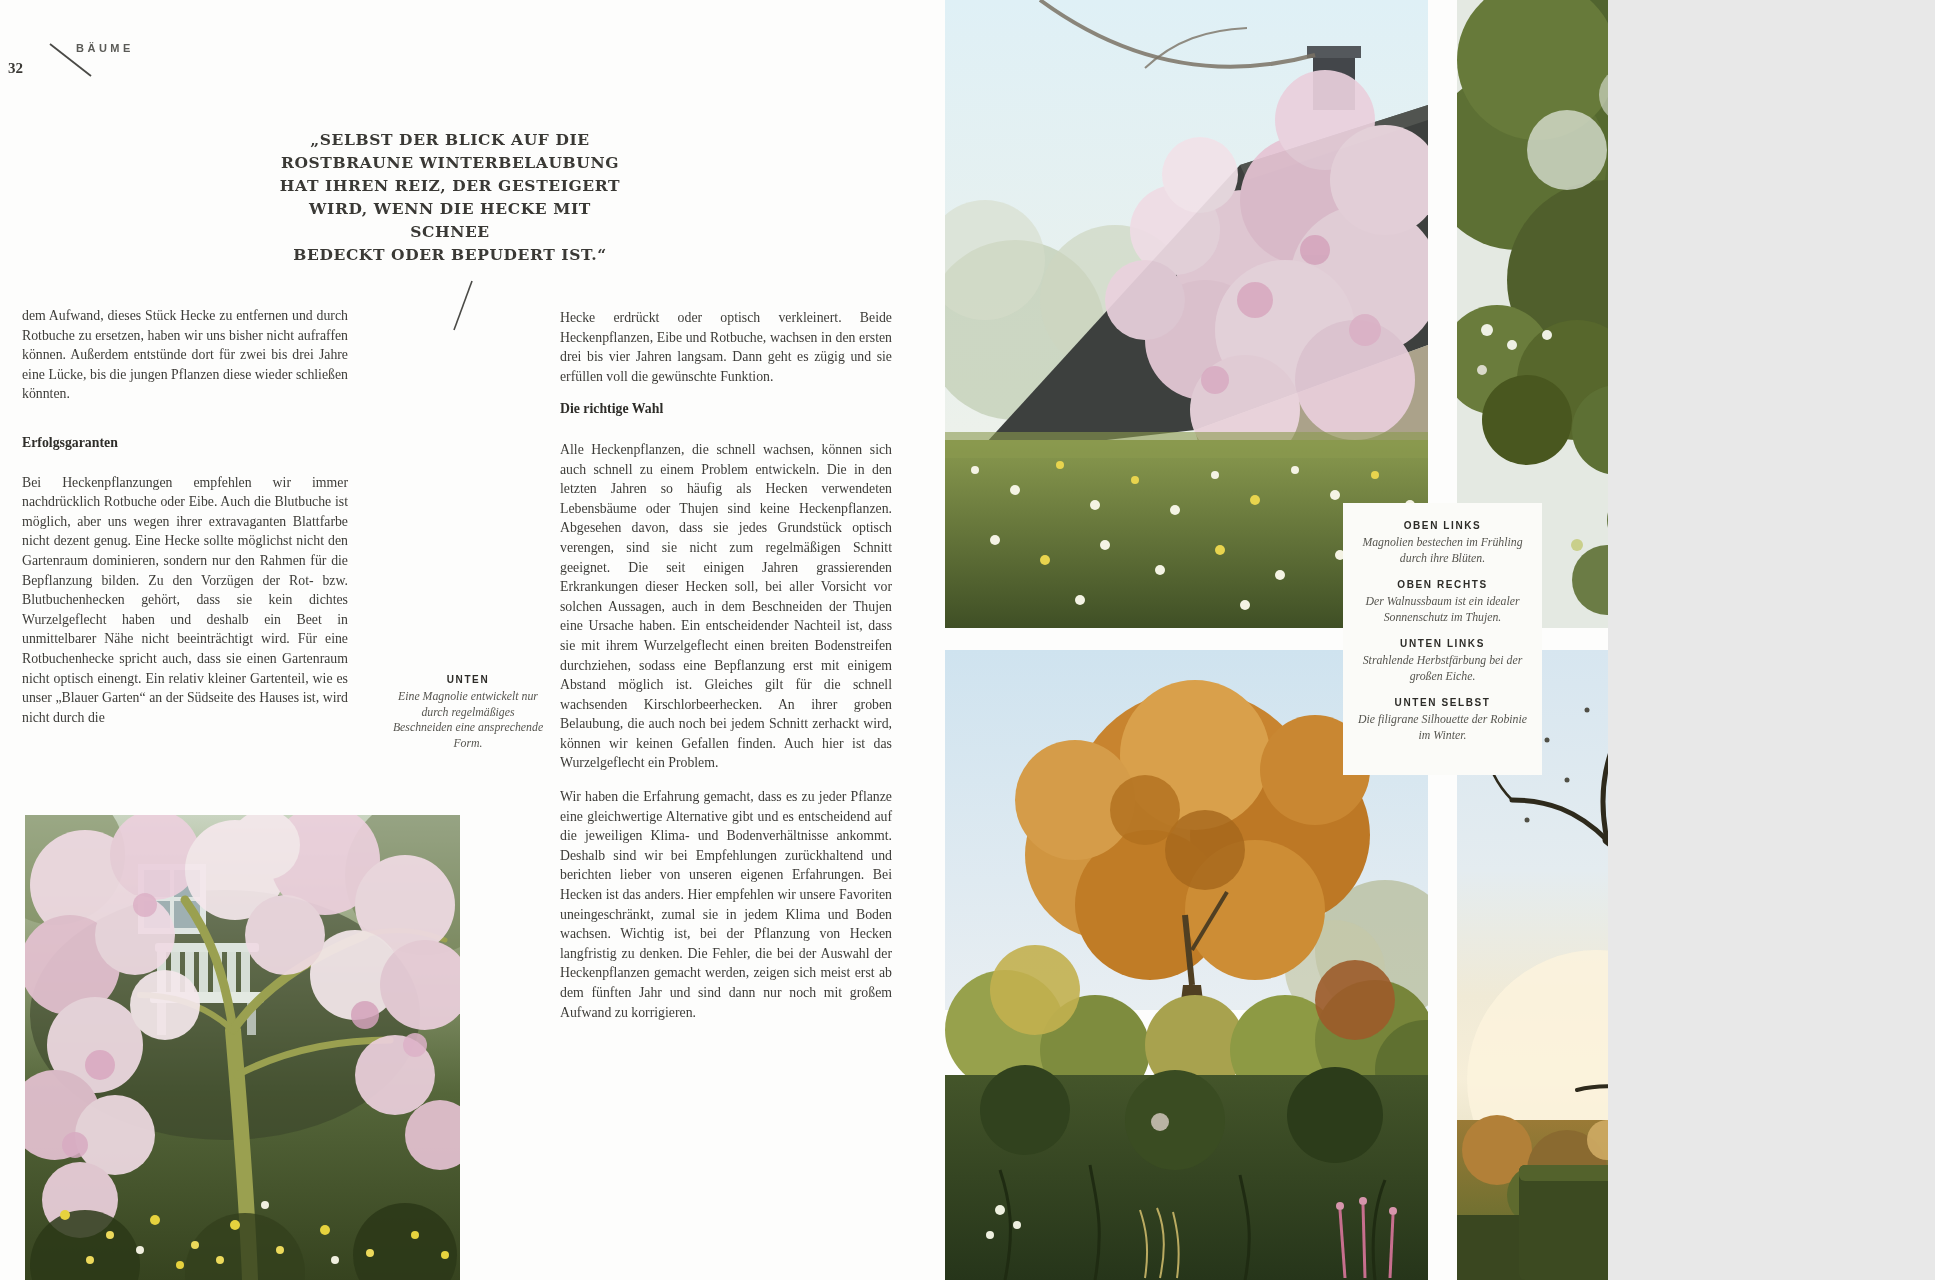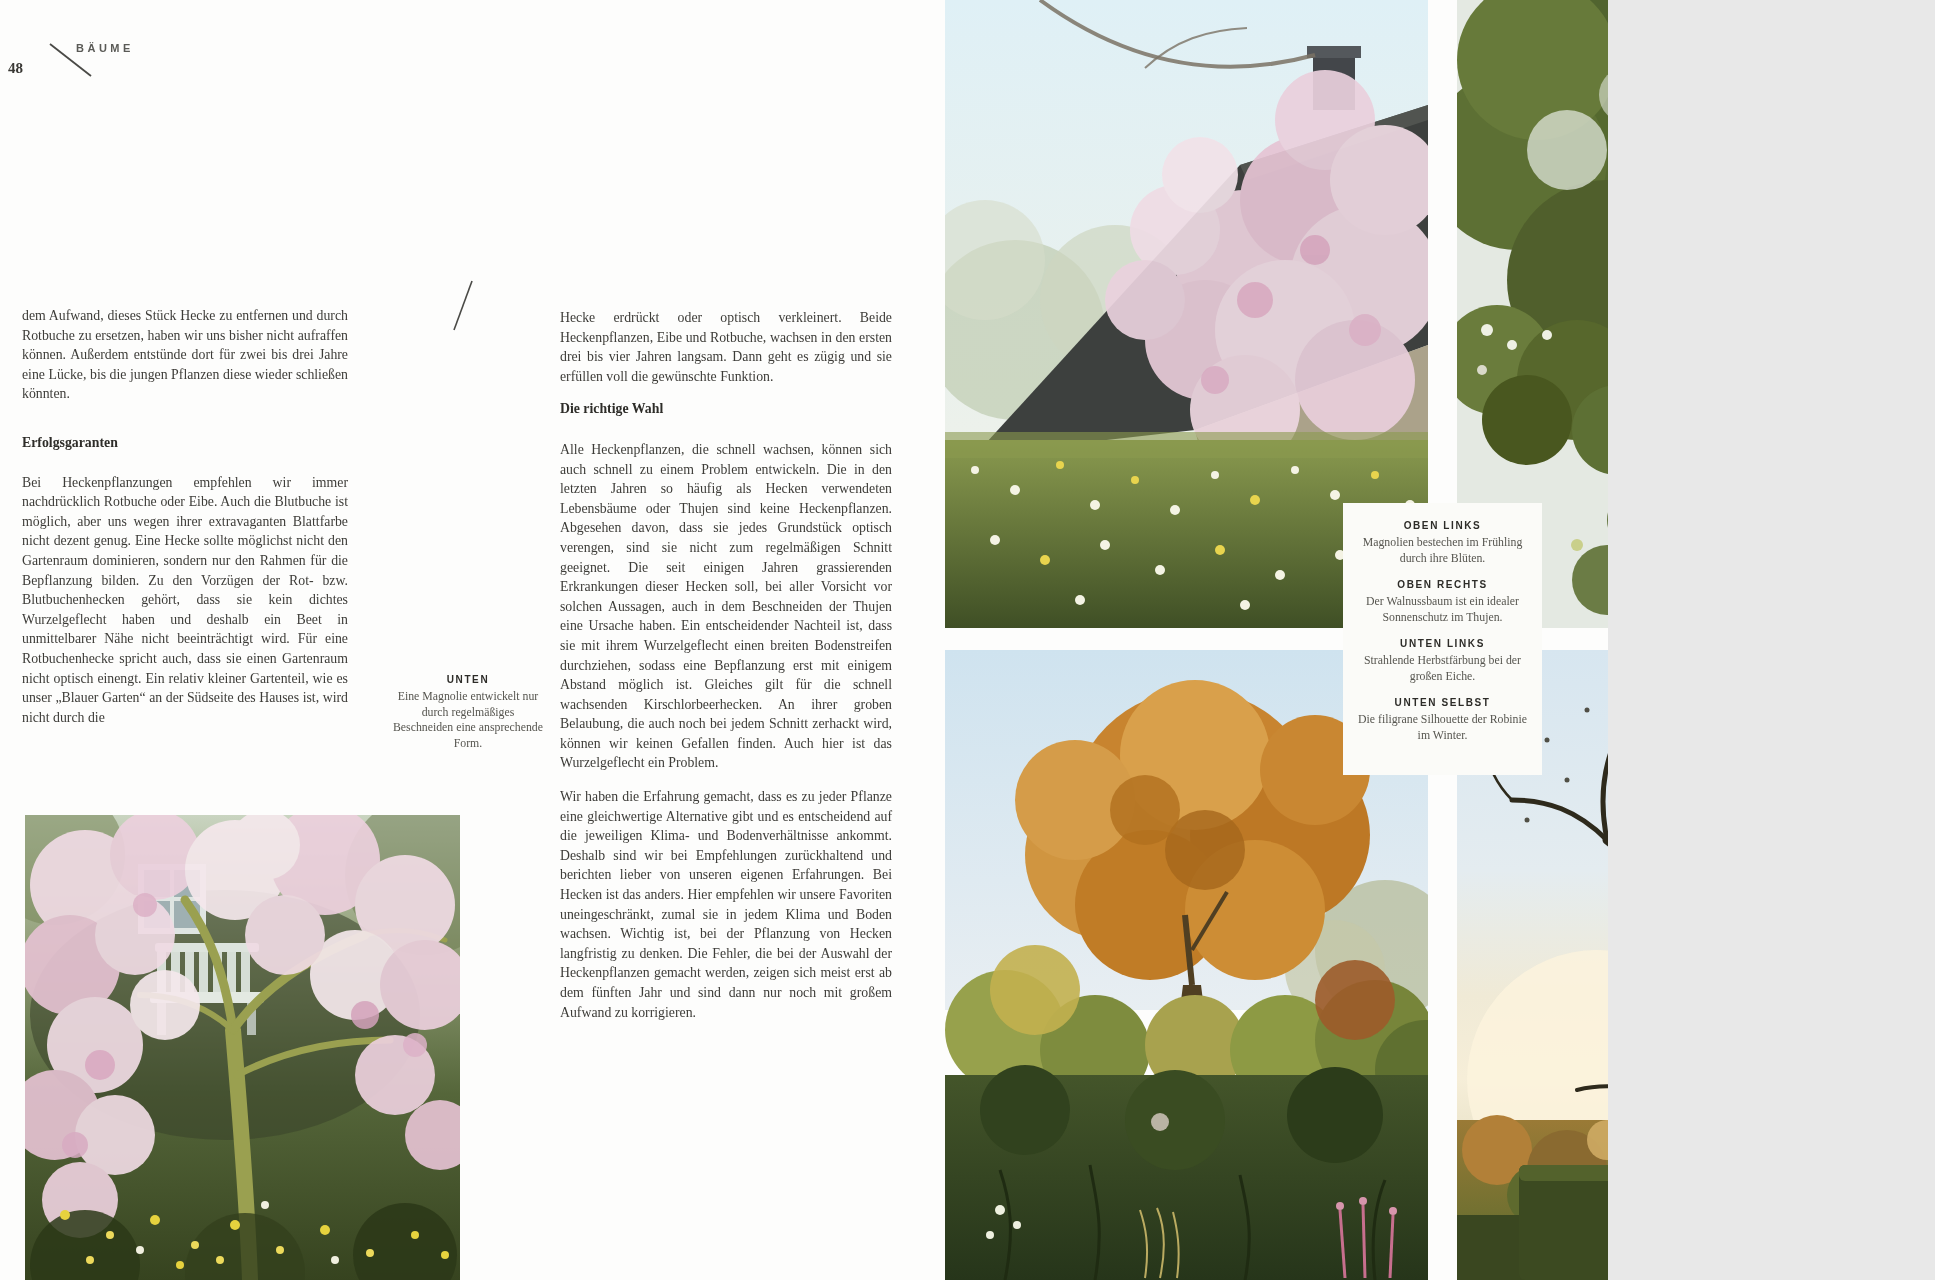--- a/index.html
+++ b/index.html
@@ -37,21 +37,21 @@
   #col2 .heading{margin-top:13px;margin-bottom:21px;}
   #col2 .para3{margin-top:14px;}
   .caption-left{
     position:absolute;left:392px;top:674px;width:152px;text-align:center;
   }
   .cap-label{
     font-family:"Liberation Sans",sans-serif;font-size:10px;font-weight:bold;
     letter-spacing:1.6px;color:#2d2c28;margin-bottom:4px;
   }
   .cap-text{
-    font-size:11.8px;line-height:15.5px;color:#56554f;
+    font-style:italic;font-size:11.8px;line-height:15.5px;color:#56554f;
   }
   
   .photo{position:absolute;overflow:hidden;}
   .photo svg{display:block;width:100%;height:100%;}
   #photoA{left:25px;top:815px;width:435px;height:465px;}
   #photoB{left:945px;top:0;width:483px;height:628px;}
   #photoC{left:1457px;top:0;width:478px;height:628px;}
   #photoD{left:945px;top:650px;width:483px;height:630px;}
   #photoE{left:1457px;top:650px;width:478px;height:630px;}
   
@@ -63,27 +63,34 @@
   .caption-box .entry{margin-bottom:13px;}
   
   .strokes{position:absolute;left:0;top:0;z-index:4;pointer-events:none;}
 </style>
 </head>
 <body>
 
 <div class="spread">
 
   <div class="kicker">BÄUME</div>
-  <div class="pagenum">48</div>
+  <div class="pagenum">32</div>
 
   <svg class="strokes" width="700" height="400">
     <line x1="50" y1="44" x2="91" y2="76" stroke="#4a4a46" stroke-width="1.8"></line>
     <line x1="472" y1="281" x2="454" y2="330" stroke="#4a4a46" stroke-width="1.6"></line>
   </svg>
 
+  <div class="pull-quote">
+    <div>„SELBST DER BLICK AUF DIE</div>
+    <div>ROSTBRAUNE WINTERBELAUBUNG</div>
+    <div>HAT IHREN REIZ, DER GESTEIGERT</div>
+    <div>WIRD, WENN DIE HECKE MIT SCHNEE</div>
+    <div>BEDECKT ODER BEPUDERT IST.“</div>
+  </div>
 
   <div class="col" id="col1">
     <p>dem Aufwand, dieses Stück Hecke zu entfernen und durch Rotbuche zu ersetzen, haben wir uns bisher nicht aufraffen können. Außerdem entstünde dort für zwei bis drei Jahre eine Lücke, bis die jungen Pflanzen diese wieder schließen könnten.</p>
     <p class="heading">Erfolgsgaranten</p>
     <p>Bei Heckenpflanzungen empfehlen wir immer nachdrücklich Rotbuche oder Eibe. Auch die Blutbuche ist möglich, aber uns wegen ihrer extravaganten Blattfarbe nicht dezent genug. Eine Hecke sollte möglichst nicht den Gartenraum dominieren, sondern nur den Rahmen für die Bepflanzung bilden. Zu den Vorzügen der Rot- bzw. Blutbuchenhecken gehört, dass sie kein dichtes Wurzelgeflecht haben und deshalb ein Beet in unmittelbarer Nähe nicht beeinträchtigt wird. Für eine Rotbuchenhecke spricht auch, dass sie einen Gartenraum nicht optisch einengt. Ein relativ kleiner Gartenteil, wie es unser „Blauer Garten“ an der Südseite des Hauses ist, wird nicht durch die</p>
   </div>
 
   <div class="col" id="col2">
     <p>Hecke erdrückt oder optisch verkleinert. Beide Heckenpflanzen, Eibe und Rotbuche, wachsen in den ersten drei bis vier Jahren langsam. Dann geht es zügig und sie erfüllen voll die gewünschte Funktion.</p>
     <p class="heading">Die richtige Wahl</p>

